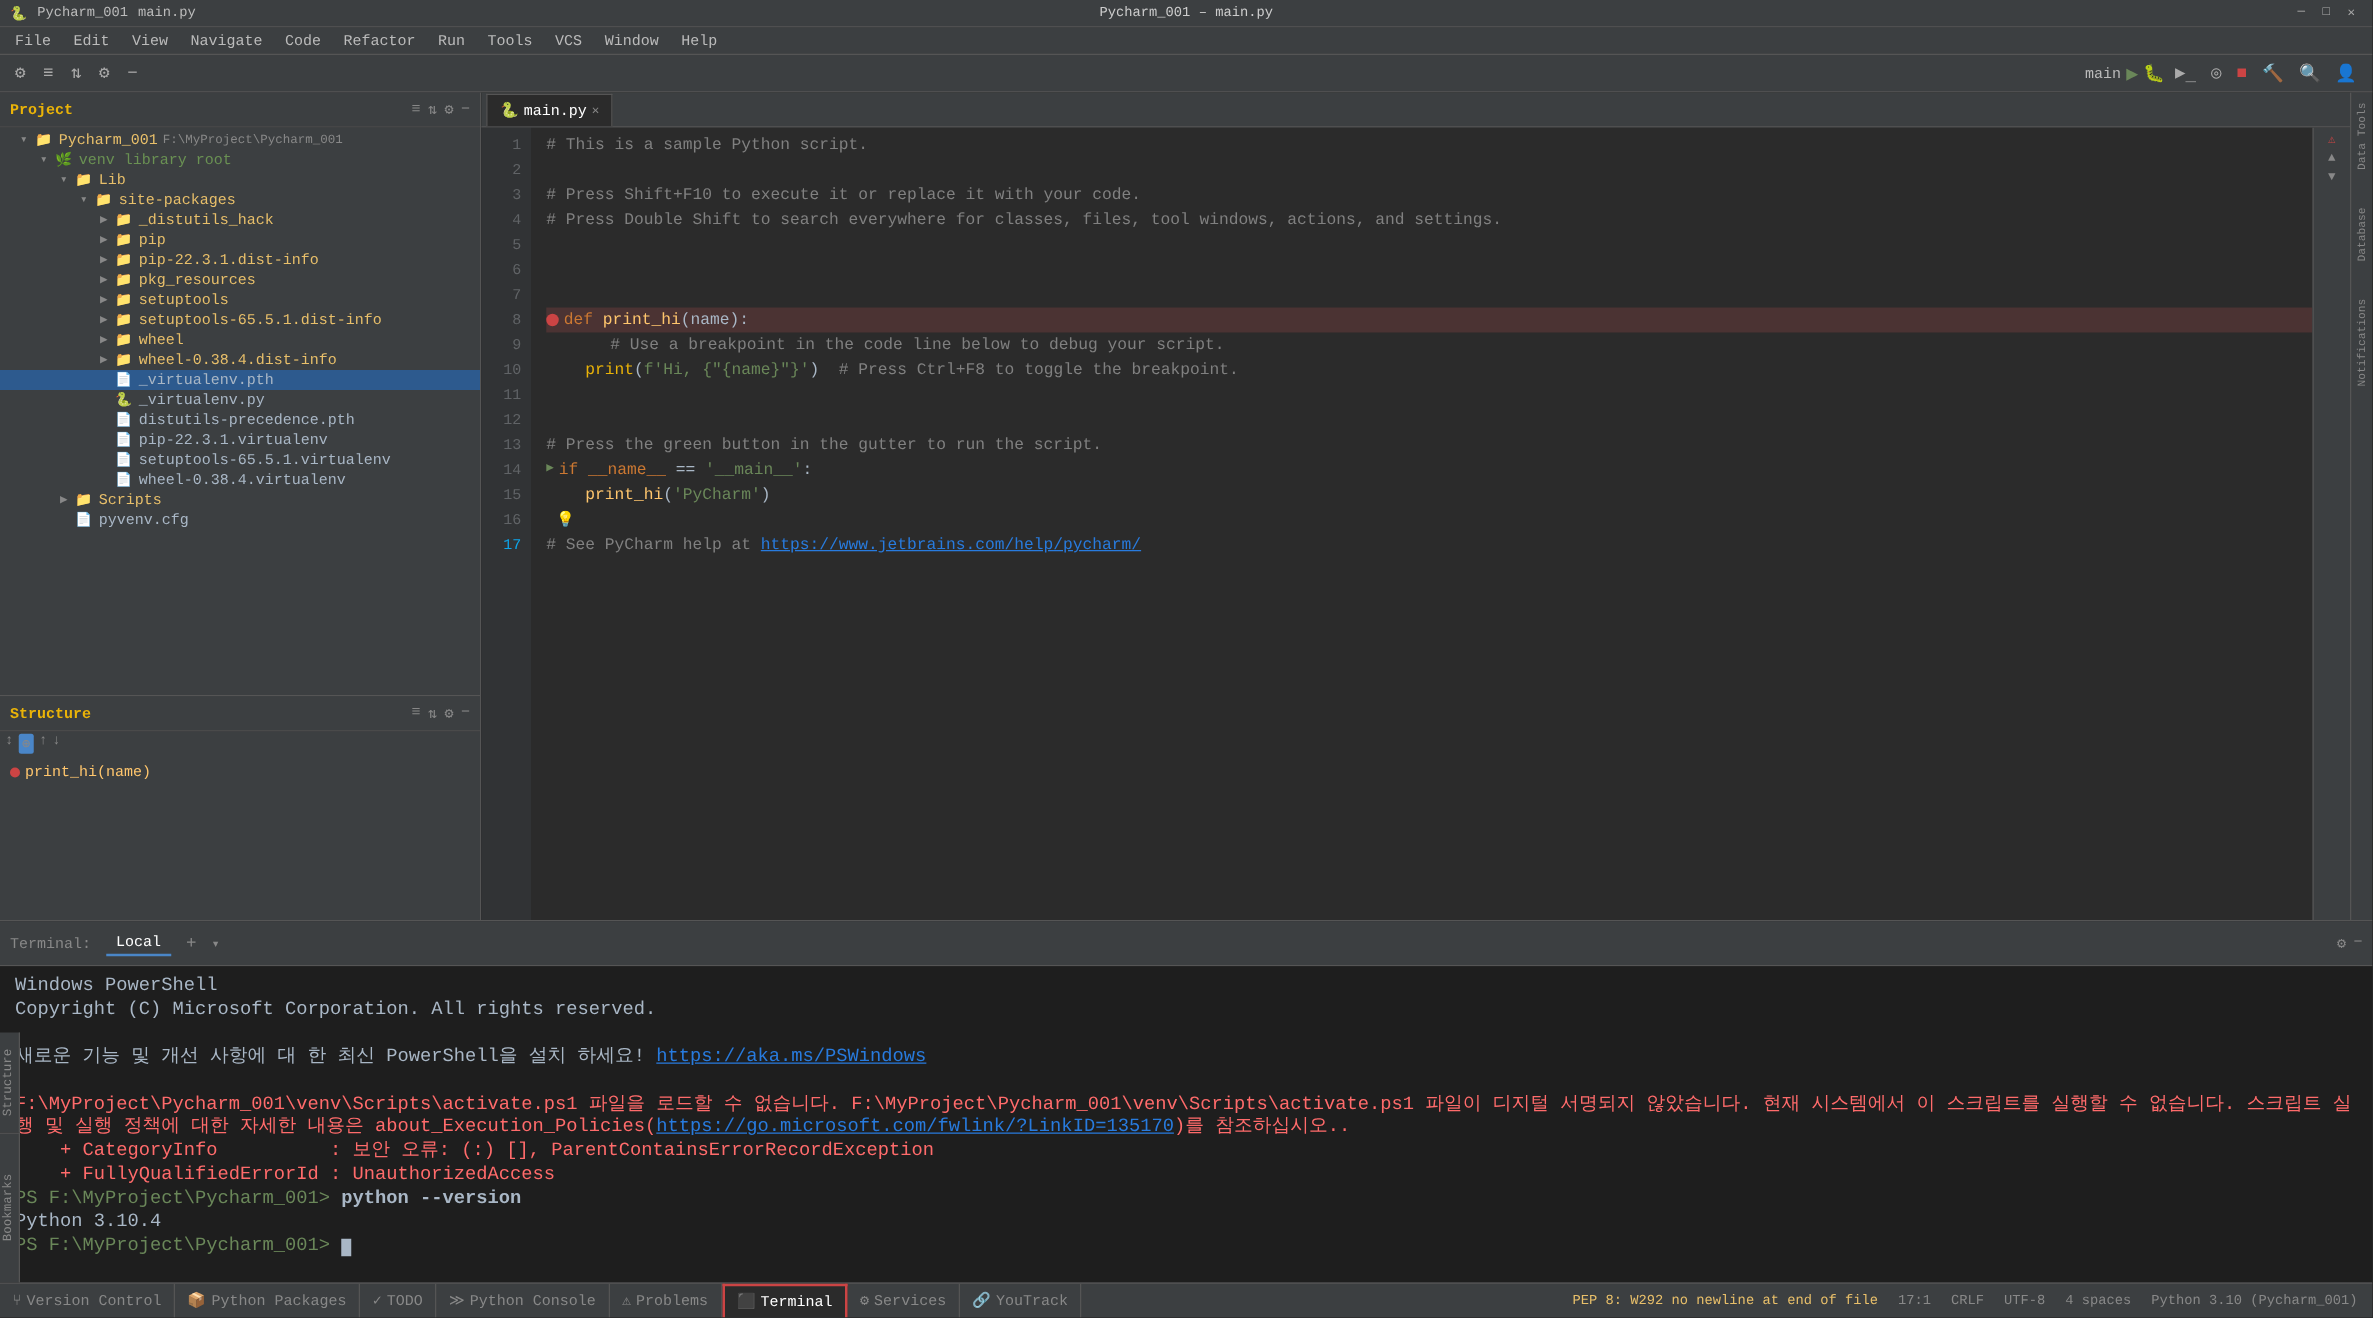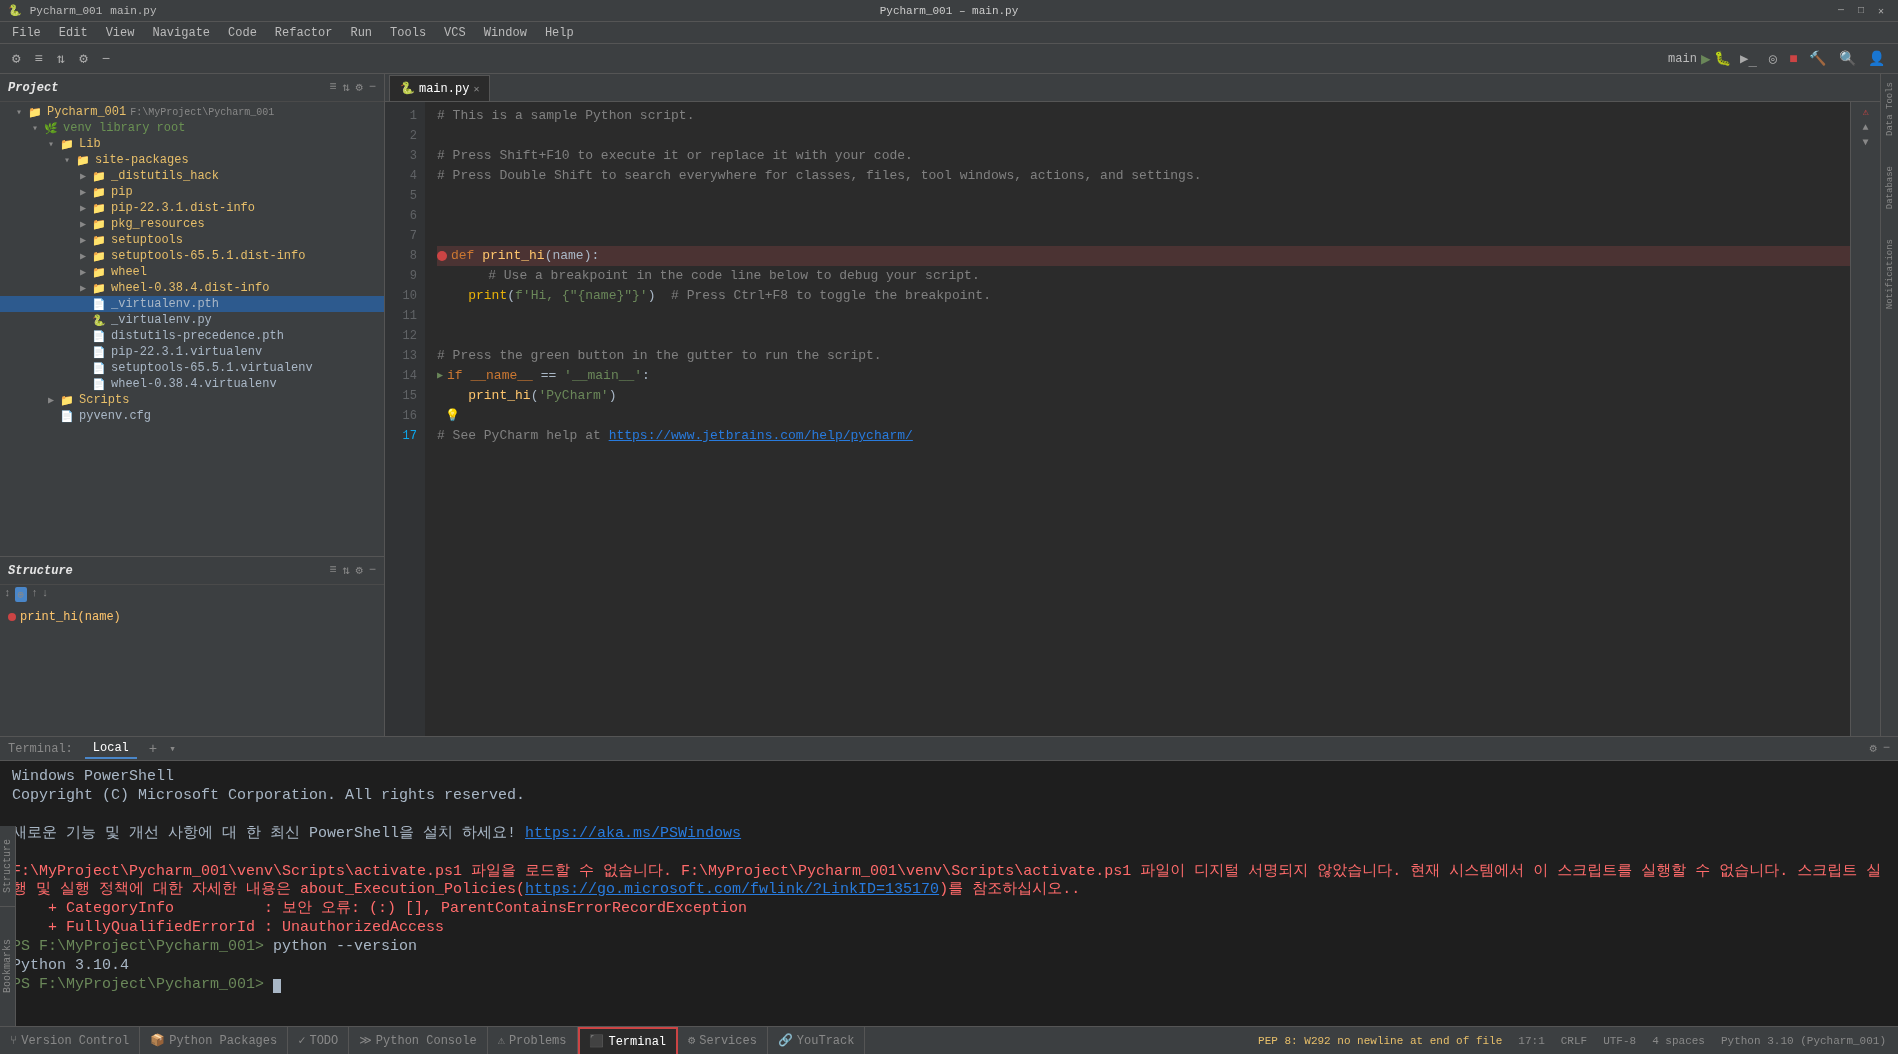--- a/index.html
+++ b/index.html
@@ -86,21 +86,21 @@
     
     .panel-header {
       background: #3c3f41;
       padding: 4px 8px;
       display: flex;
       align-items: center;
       justify-content: space-between;
       border-bottom: 1px solid #4a4a4a;
       height: 28px;
     }
-    .panel-title { color: #e5e5e5; font-size: 12px; font-weight: bold; font-style: italic; }
+    .panel-title { color: #eab308; font-size: 12px; font-weight: bold; }
     .panel-controls { display: flex; gap: 6px; color: #888; font-size: 12px; }
 
     
     .file-tree {
       flex: 1;
       overflow-y: auto;
       background: #3c3f41;
       padding: 2px 0;
     }
     .tree-item {
@@ -269,21 +269,21 @@
       background: #2b2b2b;
       border-top: 1px solid #555;
       display: flex;
       flex-direction: column;
       flex-shrink: 0;
     }
     .terminal-tabs {
       display: flex;
       align-items: center;
       background: #3c3f41;
-      height: 24px;
+      height: 36px;
       border-bottom: 1px solid #555;
       padding: 0 8px;
       gap: 8px;
       flex-shrink: 0;
     }
     .terminal-tab {
       display: flex;
       align-items: center;
       gap: 4px;
       padding: 2px 8px;
@@ -299,21 +299,21 @@
       flex: 1;
       padding: 6px 12px;
       overflow-y: auto;
       font-size: 15px;
       line-height: 18px;
       color: #a9b7c6;
       background: #1e1e1e;
     }
     .terminal-line { white-space: pre-wrap; margin: 1px 0; }
     .terminal-prompt { color: #6a8759; }
-    .terminal-cmd { color: #a9b7c6; }
+    .terminal-cmd { color: #a9b7c6; font-weight: bold; }
     .terminal-link { color: #287bde; text-decoration: underline; cursor: pointer; }
     .terminal-error { color: #ff6b6b; }
     .terminal-info { color: #a9b7c6; }
     .terminal-cursor { display: inline-block; width: 8px; height: 14px; background: #a9b7c6; vertical-align: text-bottom; }
 
     
     .bottom-bar {
       height: 28px;
       background: #3c3f41;
       border-top: 1px solid #555;

